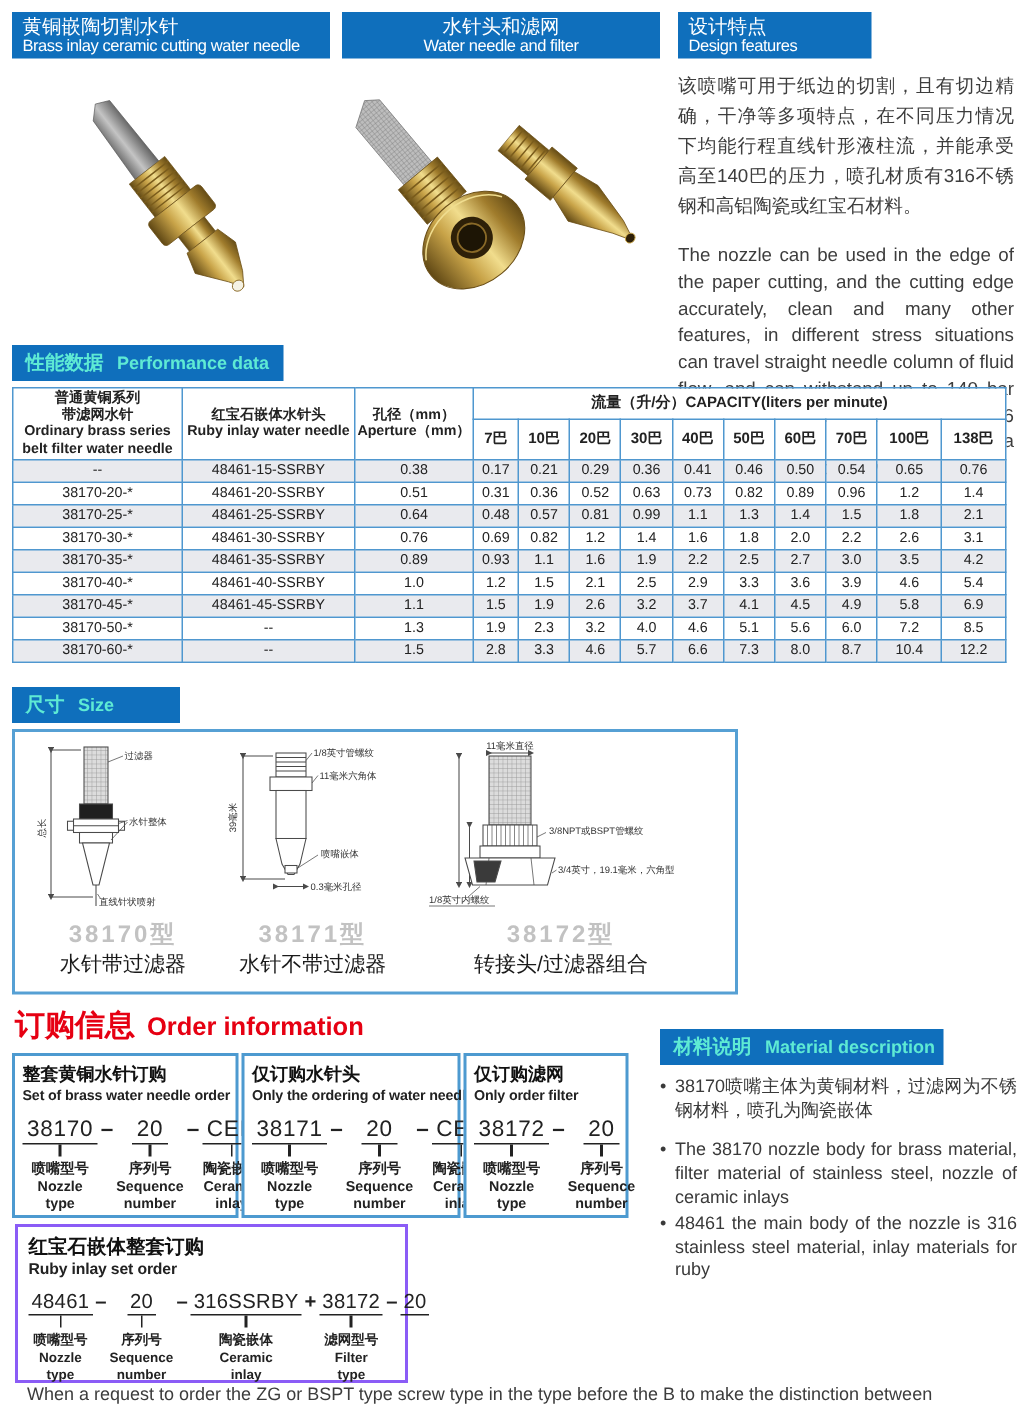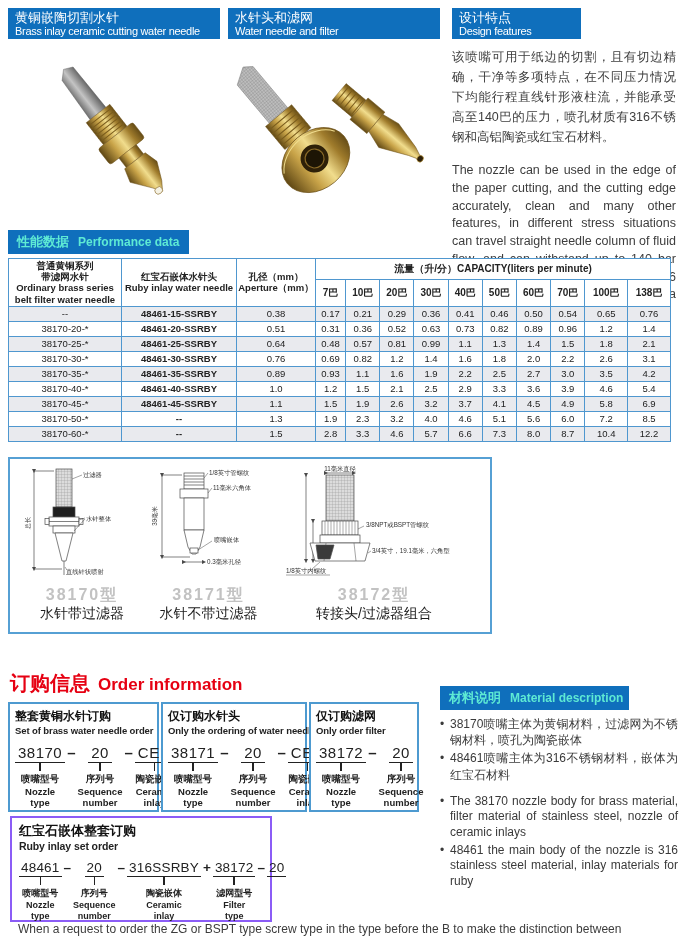--- a/index.html
+++ b/index.html
@@ -9,21 +9,21 @@
   body{background:#fff;}
   .page{position:relative;width:679px;height:950px;background:#fff;overflow:hidden;
         font-family:"Liberation Sans",sans-serif;color:#222;}
 
   
   .hdr2{position:absolute;background:var(--blue);color:#fff;font-weight:normal;
         padding:2px 7px 3px;line-height:1.18;}
   .hdr2 .zh{display:block;font-size:13px;}
   .hdr2 .en{display:block;font-size:11px;letter-spacing:-0.3px;white-space:nowrap;}
   #hdr1{left:8px;top:8px;width:212px;height:31px;}
-  #hdr2{left:228px;top:8px;width:212px;height:31px;}
+  #hdr2{left:228px;top:8px;width:212px;height:31px;text-align:center;}
   #hdr3{left:452px;top:8px;width:129px;height:31px;}
 
   .hdr-inline{position:absolute;background:var(--blue);color:#5eead4;font-weight:bold;
         display:flex;align-items:center;gap:9px;padding:0 9px;height:24px;white-space:nowrap;}
   .hdr-inline .zh{font-size:13px;}
   .hdr-inline .en{font-size:12px;}
   #perf-hdr{left:8px;top:230px;width:181px;}
   #size-hdr{left:8px;top:458px;width:112px;}
   #mat-hdr{left:440px;top:686px;width:189px;}
 
@@ -39,24 +39,24 @@
 
   
   #perf-table{position:absolute;left:8px;top:258px;width:663px;border-collapse:collapse;border-radius:28px;}
   #perf-table th,#perf-table td{border:1px solid var(--tborder);text-align:center;
         font-size:9.5px;color:#222;}
   #perf-table thead th{background:#fff;font-weight:bold;line-height:1.18;padding:1px 0;}
   #perf-table thead .grp{height:21px;font-size:10px;}
   #perf-table thead .pbar{height:26px;font-size:10px;}
   #perf-table tbody td{height:15px;padding:0;}
   #perf-table tbody tr:nth-child(odd){background:#e9eaee;}
-  #perf-table td.rubycol{font-weight:bold;}
-
-  
-  .size-box{position:absolute;left:8px;top:457px;width:484px;height:177px;
+  #perf-table td.rubycol{font-weight:normal;}
+
+  
+  .size-box{position:absolute;left:8px;top:486px;width:484px;height:177px;
         border:2px solid var(--boxblue);background:#fff;}
   .size-box svg{position:absolute;}
   #d1{left:12px;top:6px;} #d2{left:136px;top:6px;} #d3{left:256px;top:6px;}
   .draw text{font-size:6.3px;fill:#333;font-family:"Liberation Sans",sans-serif;}
   .cap{position:absolute;text-align:center;line-height:1.25;}
   #cap0{left:12px;top:126px;width:120px;} #cap1{left:136px;top:126px;width:125px;}
   #cap2{left:256px;top:126px;width:216px;}
   .cap-num{font-size:16px;font-weight:bold;color:#c2c2c2;letter-spacing:2px;}
   .cap-zh{font-size:14px;color:#1a1a1a;}
 
@@ -593,21 +593,20 @@
         </div>
       </div>
     </div>
 
   <div class="hdr-inline" id="mat-hdr">
     <span class="zh">材料说明</span>
     <span class="en">Material description</span>
   </div>
   <div id="mat-list">
       <div class="mbullet">38170喷嘴主体为黄铜材料，过滤网为不锈钢材料，喷孔为陶瓷嵌体</div>
-      <div class="mbullet">48461喷嘴主体为316不锈钢材料，嵌体为红宝石材料</div>
       <div class="mbullet gap en">The 38170 nozzle body for brass material, filter material of stainless steel, nozzle of ceramic inlays</div>
       <div class="mbullet en">48461 the main body of the nozzle is 316 stainless steel material, inlay materials for ruby</div>
     </div>
 
   <div class="note">
     <div class="en">When a request to order the ZG or BSPT type screw type in the type before the B to make the distinction between</div>
   </div>
 
 </div>
 

